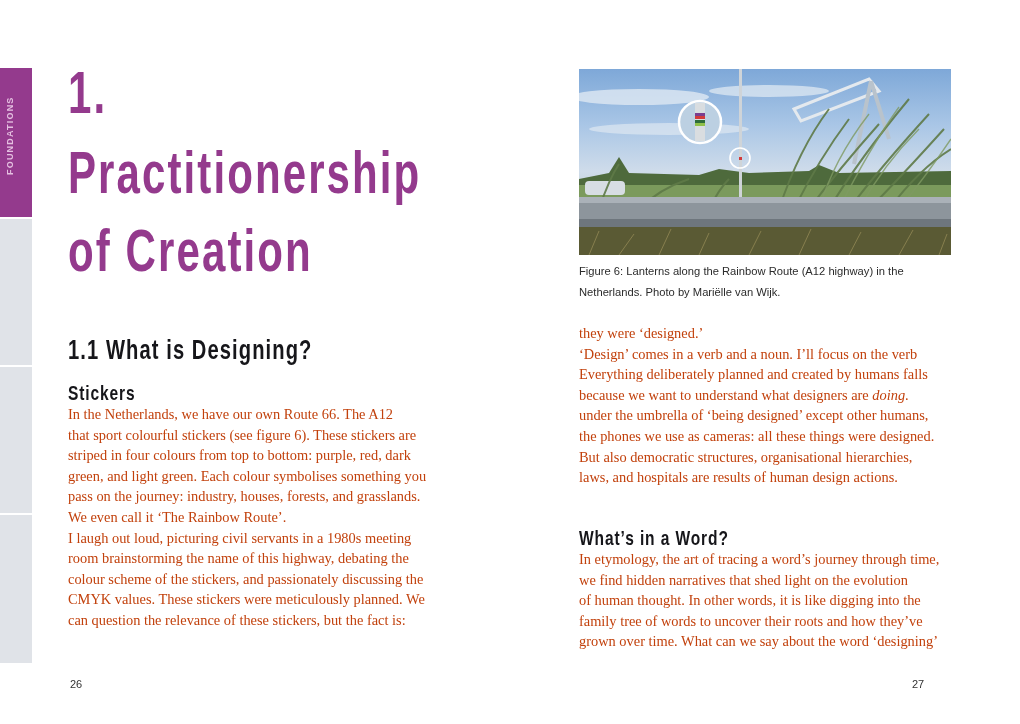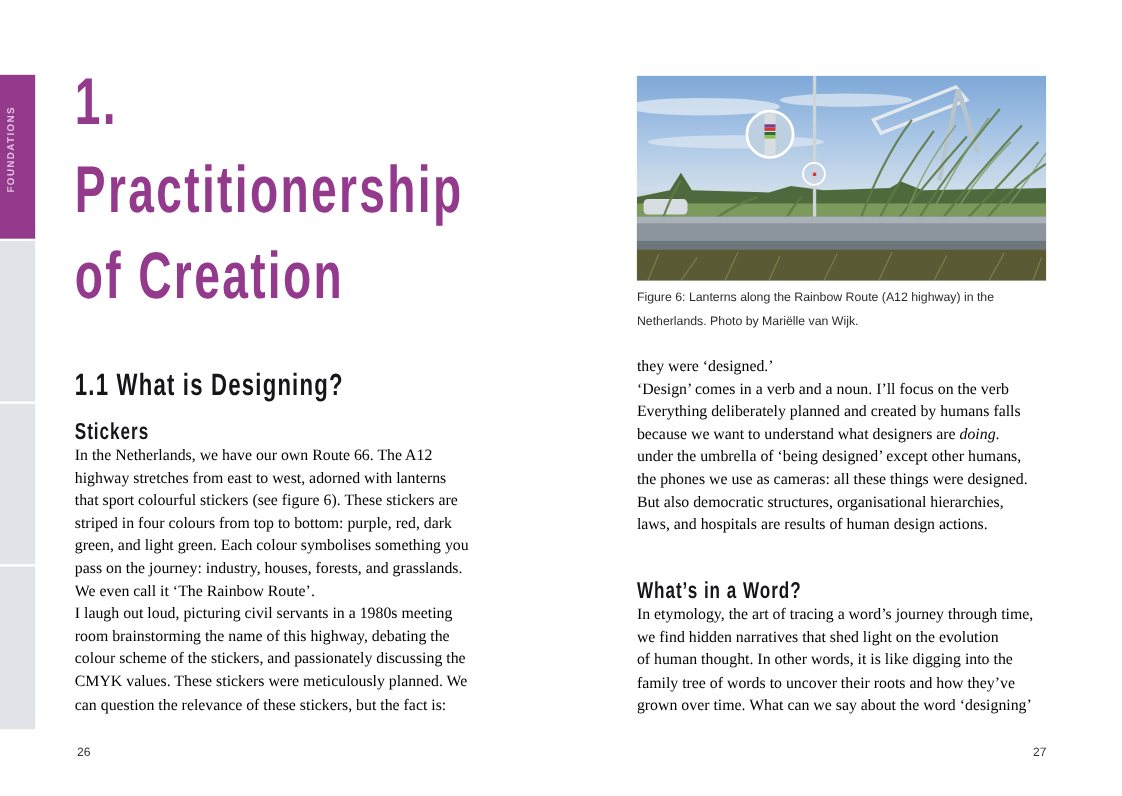--- a/index.html
+++ b/index.html
@@ -34,21 +34,21 @@
     transform-origin: left top; transform: scaleX(0.72); letter-spacing: 1.5px;
   }
   .h3 {
     position: absolute; font-family: "Liberation Sans", sans-serif; font-weight: bold; color: #16161a;
     font-size: 21px; line-height: 24px; white-space: nowrap;
     transform-origin: left top; transform: scaleX(0.74); letter-spacing: 1.2px;
   }
 
   .body-text {
     position: absolute; font-family: "Liberation Serif", serif; font-size: 14.4px;
-    line-height: 20.6px; color: #000000; white-space: nowrap;
+    line-height: 20.6px; color: #c2410c; white-space: nowrap;
   }
   .body-text div { height: 20.6px; }
 
   .photo {
     position: absolute; left: 579px; top: 69px; width: 372px; height: 186px; overflow: hidden;
     background: linear-gradient(#7ea8d8 0%, #a9c6e6 30%, #cfdcea 55%, #c9d6df 62%, #6f8c5a 63%, #5b7440 75%, #44502f 100%);
   }
   .caption {
     position: absolute; left: 579px; top: 261px; width: 380px;
     font-family: Liberation Sans, sans-serif; font-size: 11.2px; line-height: 21px; color: #2b2b2b;
@@ -68,21 +68,20 @@
 
 <div class="title-line" style="top:63px;">1.</div>
 <div class="title-line" style="top:143px;">Practitionership</div>
 <div class="title-line" style="top:221px;">of Creation</div>
 
 <div class="h2">1.1 What is Designing?</div>
 
 <div class="h3" style="left:68px;top:381px;">Stickers</div>
 <div class="body-text" id="left-body" style="left:68px;top:404px;">
     <div>In the Netherlands, we have our own Route 66. The A12</div>
-    <div>highway stretches from east to west, adorned with lanterns</div>
     <div>that sport colourful stickers (see figure 6). These stickers are</div>
     <div>striped in four colours from top to bottom: purple, red, dark</div>
     <div>green, and light green. Each colour symbolises something you</div>
     <div>pass on the journey: industry, houses, forests, and grasslands.</div>
     <div>We even call it ‘The Rainbow Route’.</div>
     <div>I laugh out loud, picturing civil servants in a 1980s meeting</div>
     <div>room brainstorming the name of this highway, debating the</div>
     <div>colour scheme of the stickers, and passionately discussing the</div>
     <div>CMYK values. These stickers were meticulously planned. We</div>
     <div>can question the relevance of these stickers, but the fact is:</div>
@@ -168,13 +167,13 @@
     <div>laws, and hospitals are results of human design actions.</div>
   </div>
 <div class="h3" style="left:579px;top:526px;">What’s in a Word?</div>
 <div class="body-text" id="right-body-2" style="left:579px;top:549px;">
     <div>In etymology, the art of tracing a word’s journey through time,</div>
     <div>we find hidden narratives that shed light on the evolution</div>
     <div>of human thought. In other words, it is like digging into the</div>
     <div>family tree of words to uncover their roots and how they’ve</div>
     <div>grown over time. What can we say about the word ‘designing’</div>
   </div>
-<div class="page-num" style="left:939px;">27</div>
+<div class="page-num" style="left:912px;">27</div>
 
 </body></html>

